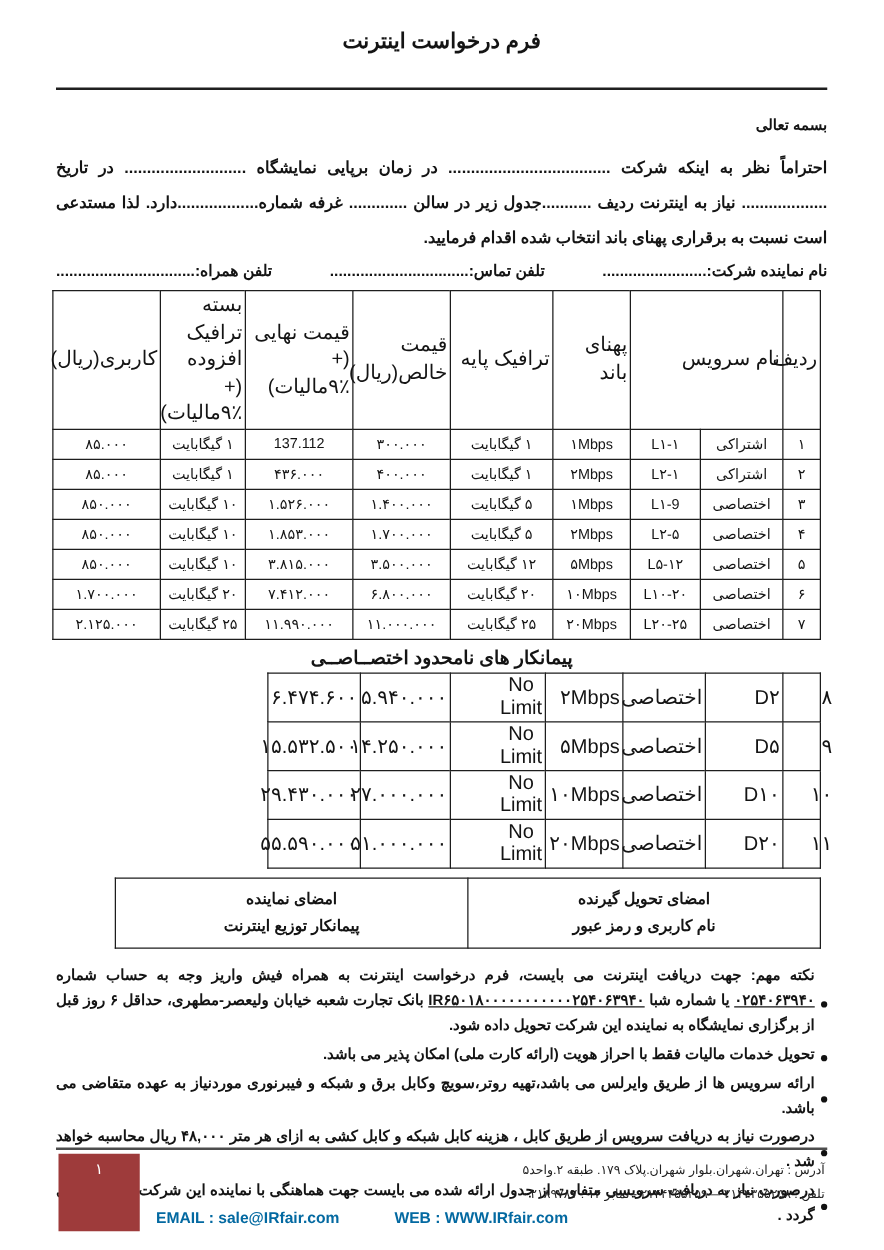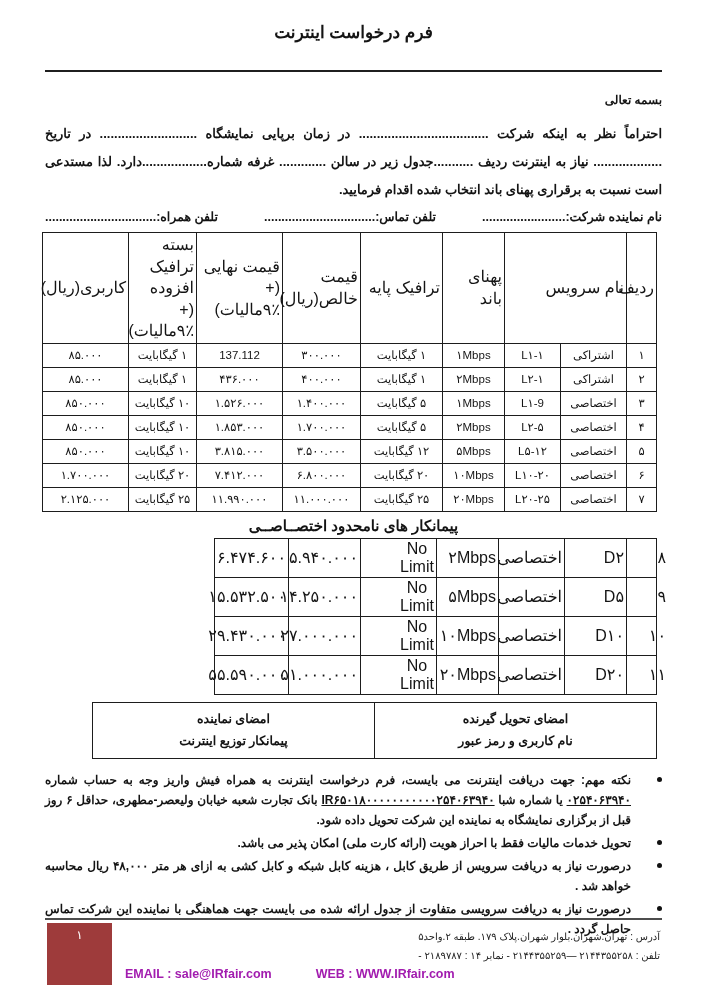--- a/index.html
+++ b/index.html
@@ -32,35 +32,35 @@
 
   .section-title { text-align:center; font-size:15px; font-weight:700; margin:5px 0 3px; }
 
   table.unlimited-table { width:442px; margin:0 5px 0 auto; }
   .unlimited-table td { height:25px; font-size:16px;padding-left:39px; }
 
   table.sig-table { width:565px; margin:7px 5px 0 auto; }
   .sig-table td { height:56px; font-size:12.5px; font-weight:700; line-height:22px; }
 
   ul.notes { list-style:none; margin:11px 0 0; padding:0; }
-  ul.notes li { display:flex; gap:26px; margin-bottom:3px; }
+  ul.notes li { display:flex; gap:5px; margin-bottom:3px;align-items:center; }
   .dot { flex:0 0 auto; width:5px; height:5px; border-radius:50%; background:#111; margin-top:7px; }
   .note-text { flex:1; font-size:12px; font-weight:700; line-height:20px; text-align:justify; }
   .np-num  { text-decoration:underline; }
   .np-link { color:var(--accent,#9e3b3b); text-decoration:underline; cursor:pointer; }
 
   .footer { position:absolute; left:45px; right:45px; top:918px; height:78px; }
   .footer-rule { border:0; border-top:2px solid #4d4d4d; margin:0; }
   .page-square {
     position:absolute; left:2px; top:5px; width:65px; height:62px;
     background:var(--accent,#9e3b3b); color:#fff; font-size:12px;
     text-align:center; padding-top:5px;
   }
   .footer-addr { position:absolute; right:2px; top:9px; text-align:right; font-size:10px; font-weight:400; line-height:19px; color:#222; }
-  .footer-mail { position:absolute; left:80px; top:49px; direction:ltr; display:flex; gap:44px; font-size:12.5px; font-weight:700; color:#a21caf; }
+  .footer-mail { position:absolute; left:80px; top:49px; direction:ltr; display:flex; gap:44px; font-size:12.5px; font-weight:700; color:#0369a1; }
 </style>
 </head>
 <body>
 
 <div class="page">
 
   <div class="doc-title">فرم درخواست اینترنت</div>
   <hr class="top-rule">
   <div class="bismillah">بسمه تعالی</div>
 
@@ -252,20 +252,24 @@
       <li>
         <span class="dot"></span>
         <div class="note-text"><span class="np-plain">نکته مهم: جهت دریافت اینترنت می بایست، فرم درخواست اینترنت به همراه فیش واریز وجه به حساب شماره </span><span class="np-num">۰۲۵۴۰۶۳۹۴۰</span><span class="np-plain"> یا شماره شبا </span><span class="np-num ltr">IR۶۵۰۱۸۰۰۰۰۰۰۰۰۰۰۰۲۵۴۰۶۳۹۴۰</span><span class="np-plain"> بانک تجارت شعبه خیابان ولیعصر-مطهری، حداقل ۶ روز قبل از برگزاری نمایشگاه به نماینده این شرکت تحویل داده شود.</span></div>
       </li>
       <li>
         <span class="dot"></span>
         <div class="note-text"><span class="np-plain">تحویل خدمات مالیات فقط با احراز هویت (ارائه کارت ملی) امکان پذیر می باشد.</span></div>
       </li>
       <li>
         <span class="dot"></span>
+        <div class="note-text"><span class="np-plain">ارائه سرویس ها از طریق وایرلس می باشد،تهیه روتر،سویچ وکابل برق و شبکه و فیبرنوری موردنیاز به عهده متقاضی می باشد.</span></div>
+      </li>
+      <li>
+        <span class="dot"></span>
         <div class="note-text"><span class="np-plain">درصورت نیاز به دریافت سرویس از  طریق کابل ، هزینه کابل شبکه و کابل کشی به ازای هر متر ۴۸,۰۰۰ ریال محاسبه خواهد شد .</span></div>
       </li>
       <li>
         <span class="dot"></span>
         <div class="note-text"><span class="np-plain">درصورت نیاز به دریافت سرویسی متفاوت از جدول ارائه شده می بایست جهت هماهنگی با نماینده این شرکت تماس حاصل گردد .</span></div>
       </li>
     </ul>
 
   <div class="footer">
     <hr class="footer-rule">

